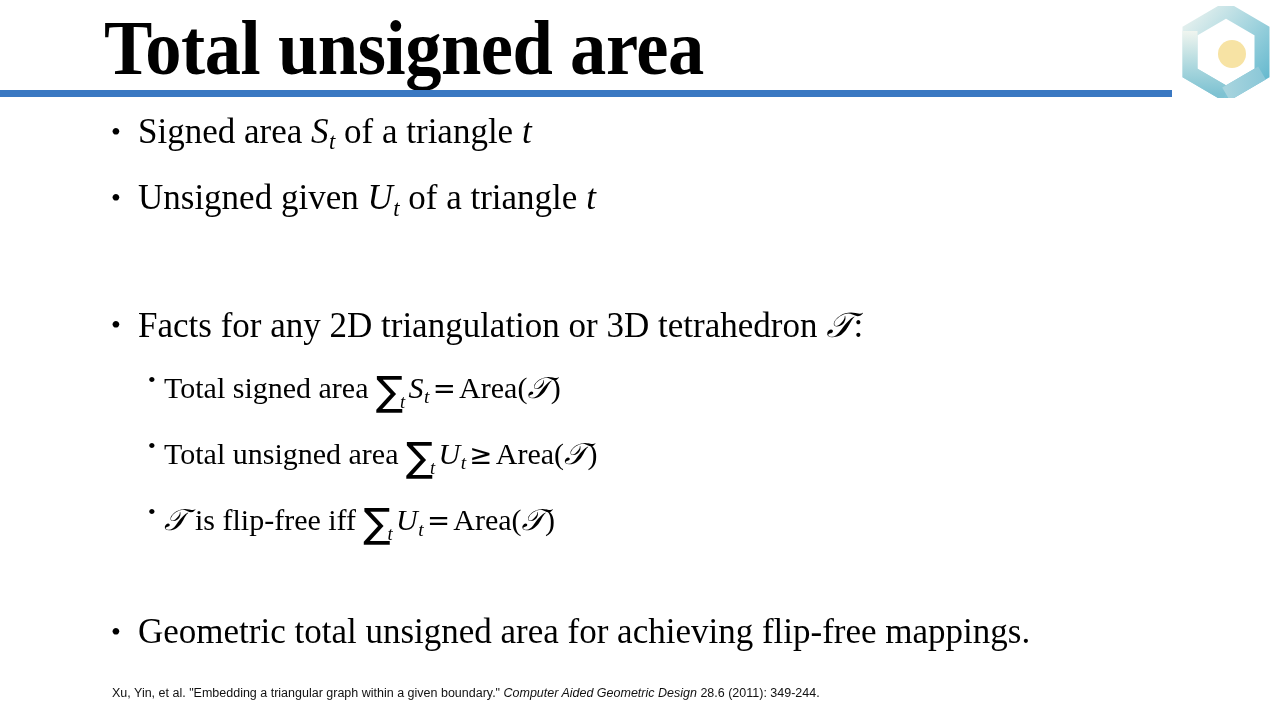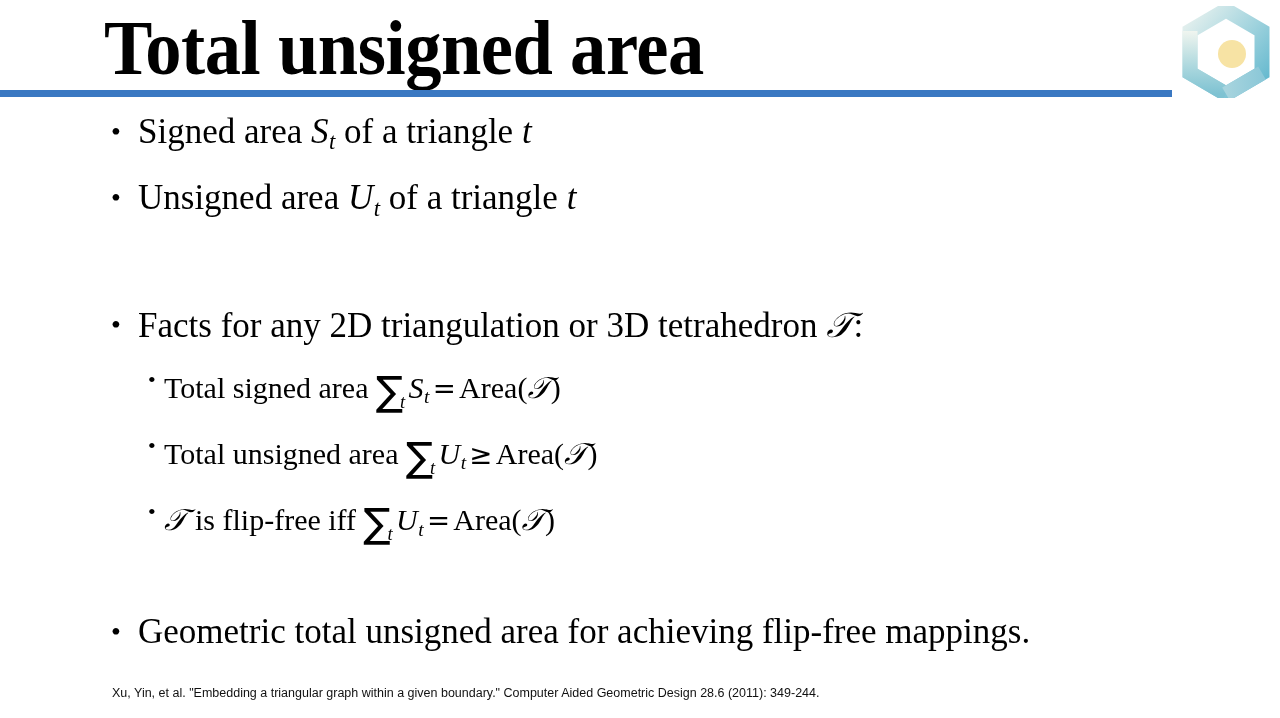--- a/index.html
+++ b/index.html
@@ -149,21 +149,21 @@
   .citation {
     position: absolute;
     left: 112px;
     top: 685px;
     font-family: "Liberation Sans", "DejaVu Sans", sans-serif;
     font-size: 12.5px;
     line-height: 16px;
     color: #111111;
     white-space: nowrap;
   }
-  .citation .journal { }
+  .citation .journal { font-style: italic; }
 </style>
 </head>
 <body>
 
 <div class="slide-title">Total unsigned area</div>
 
 <div class="title-rule"></div>
 
 <div class="logo">
   <svg viewBox="0 0 88 92" xmlns="http://www.w3.org/2000/svg" aria-hidden="true">
@@ -202,21 +202,21 @@
 
 <div class="body-area">
 
   <div class="bullet-row lvl1">
     <span class="dot">•</span>
     <span class="txt"><span>Signed area </span><span class="mi">S</span><span class="sub">t</span><span> of a triangle </span><span class="mi">t</span></span>
   </div>
 
   <div class="bullet-row lvl1">
     <span class="dot">•</span>
-    <span class="txt"><span>Unsigned area </span><span class="mi">U</span><span class="sub">t</span><span> of a triangle </span><span class="mi">t</span></span>
+    <span class="txt"><span>Unsigned given </span><span class="mi">U</span><span class="sub">t</span><span> of a triangle </span><span class="mi">t</span></span>
   </div>
 
   <div class="spacer-lg"></div>
 
   <div class="bullet-row lvl1">
     <span class="dot">•</span>
     <span class="txt"><span>Facts for any 2D triangulation or 3D tetrahedron </span><span class="scriptT">𝒯</span><span>:</span></span>
   </div>
 
   <div class="bullet-row lvl2">

